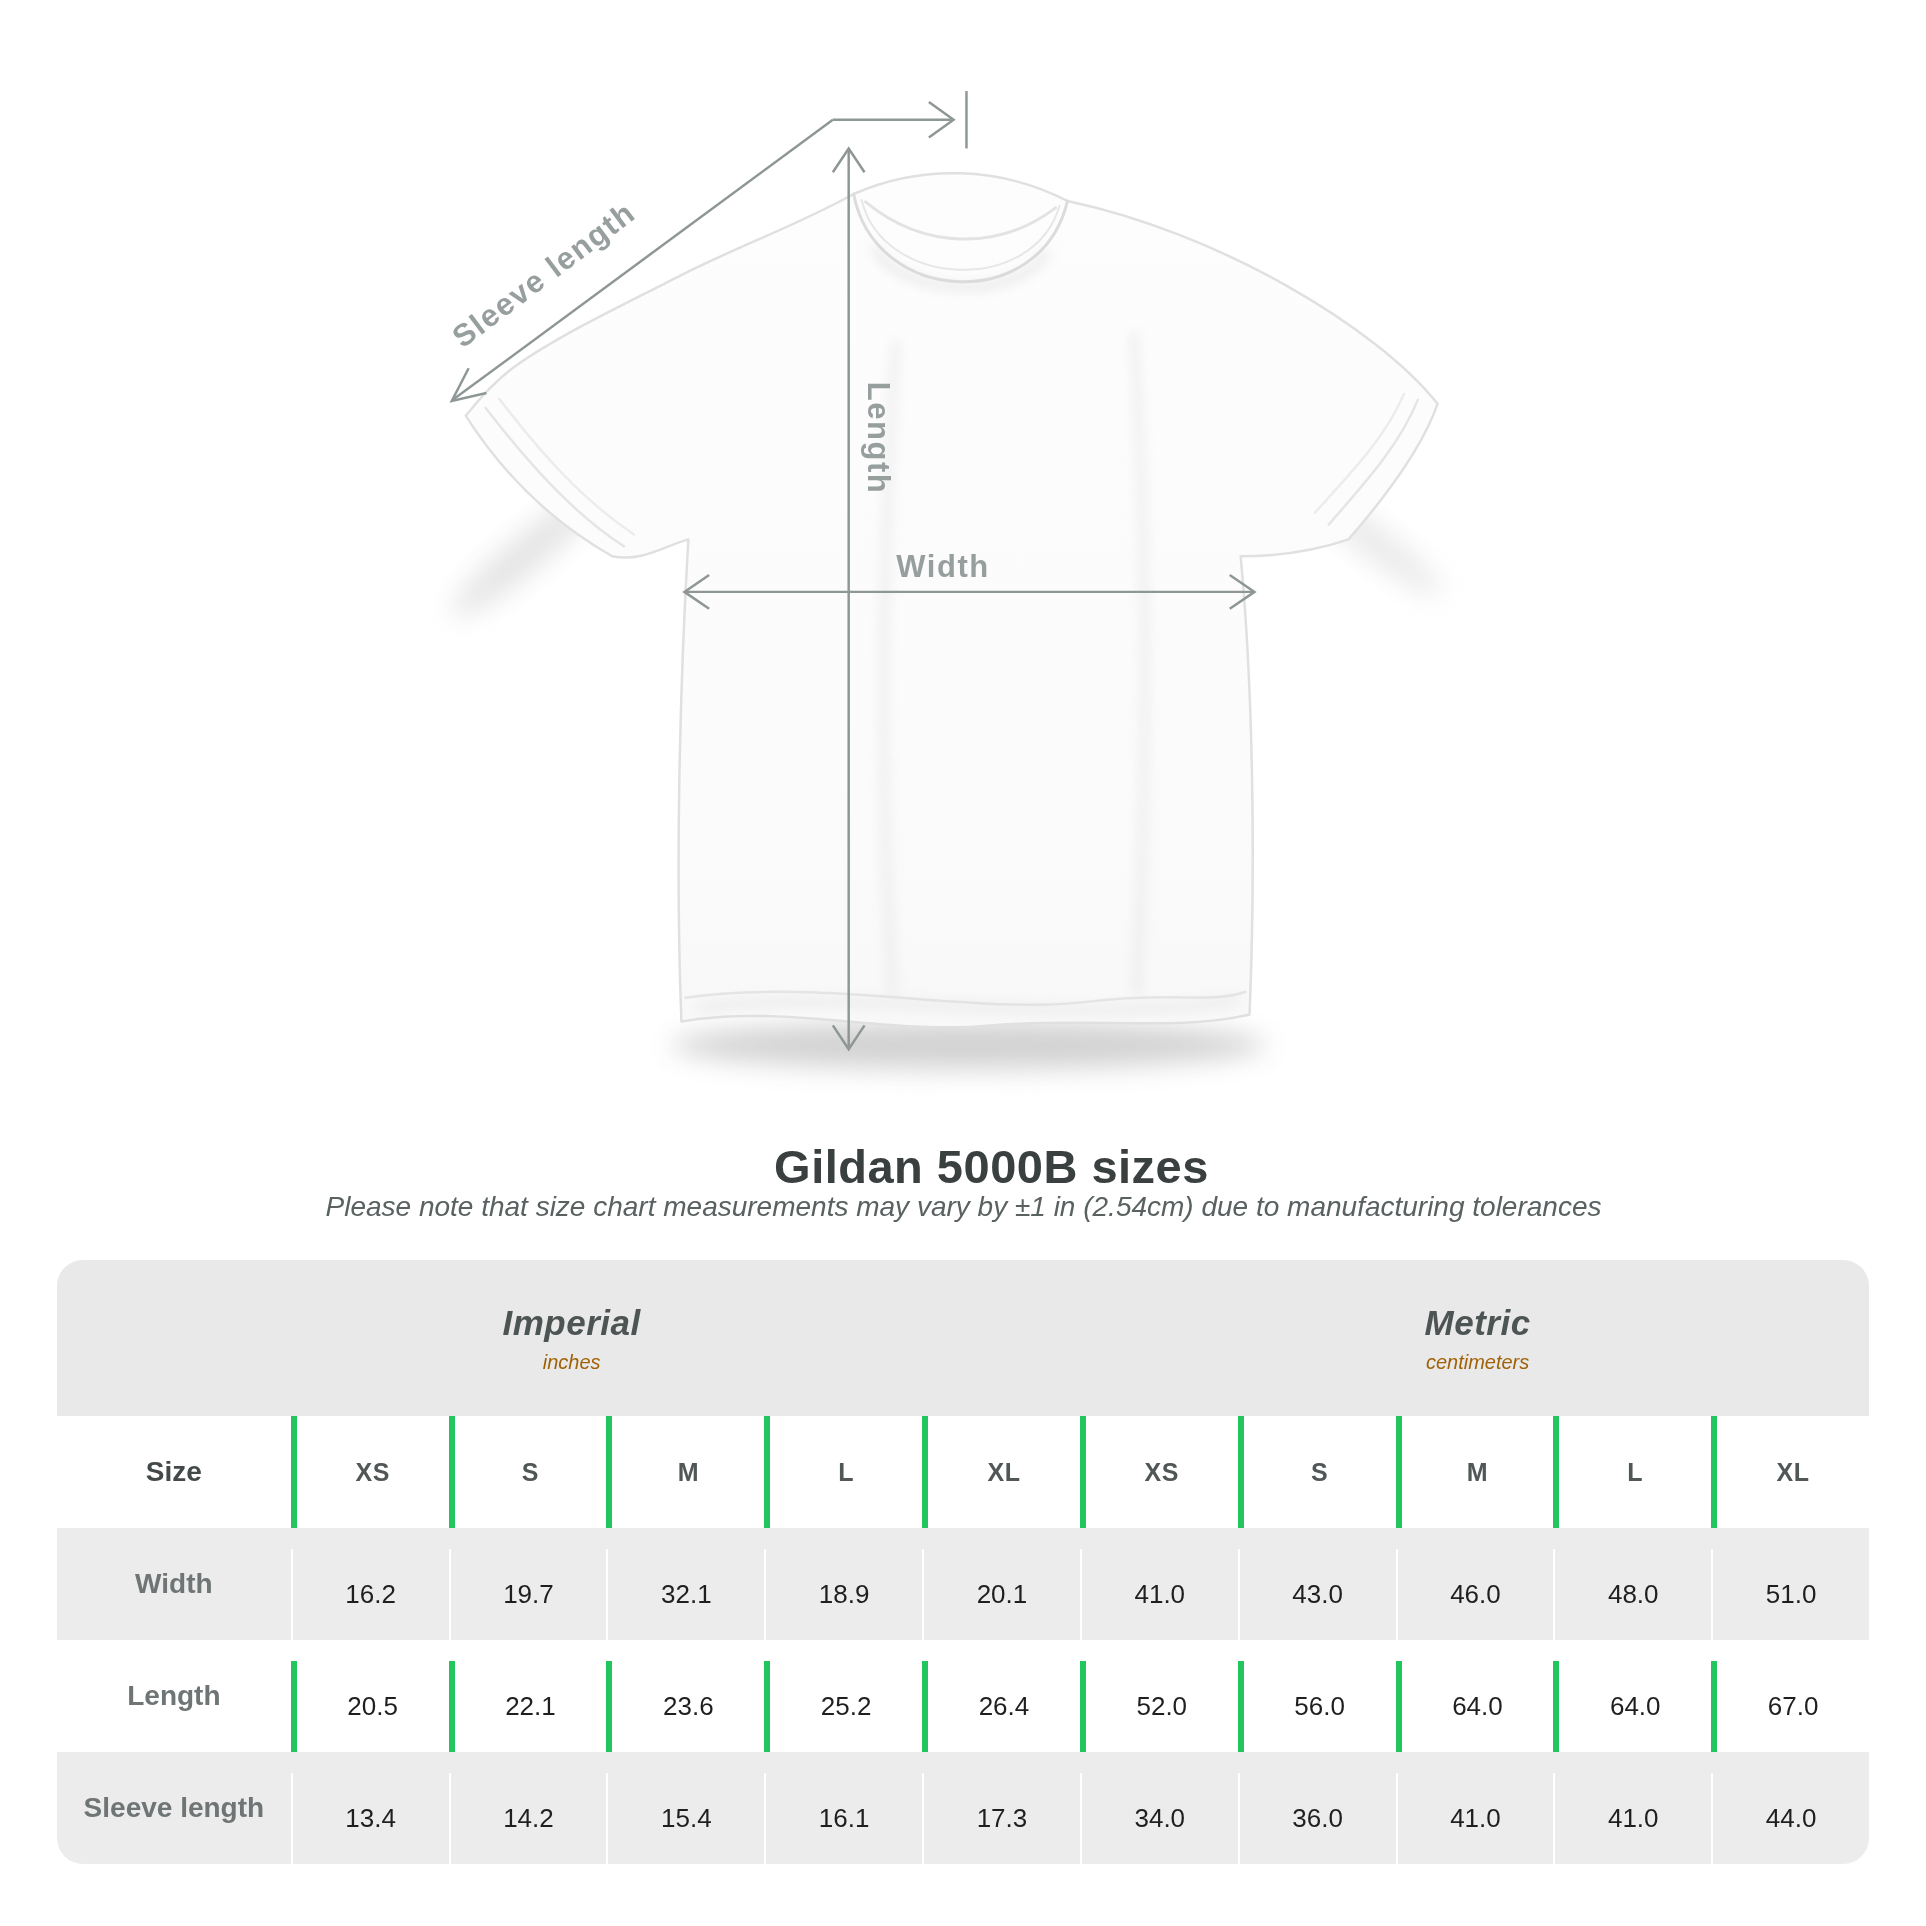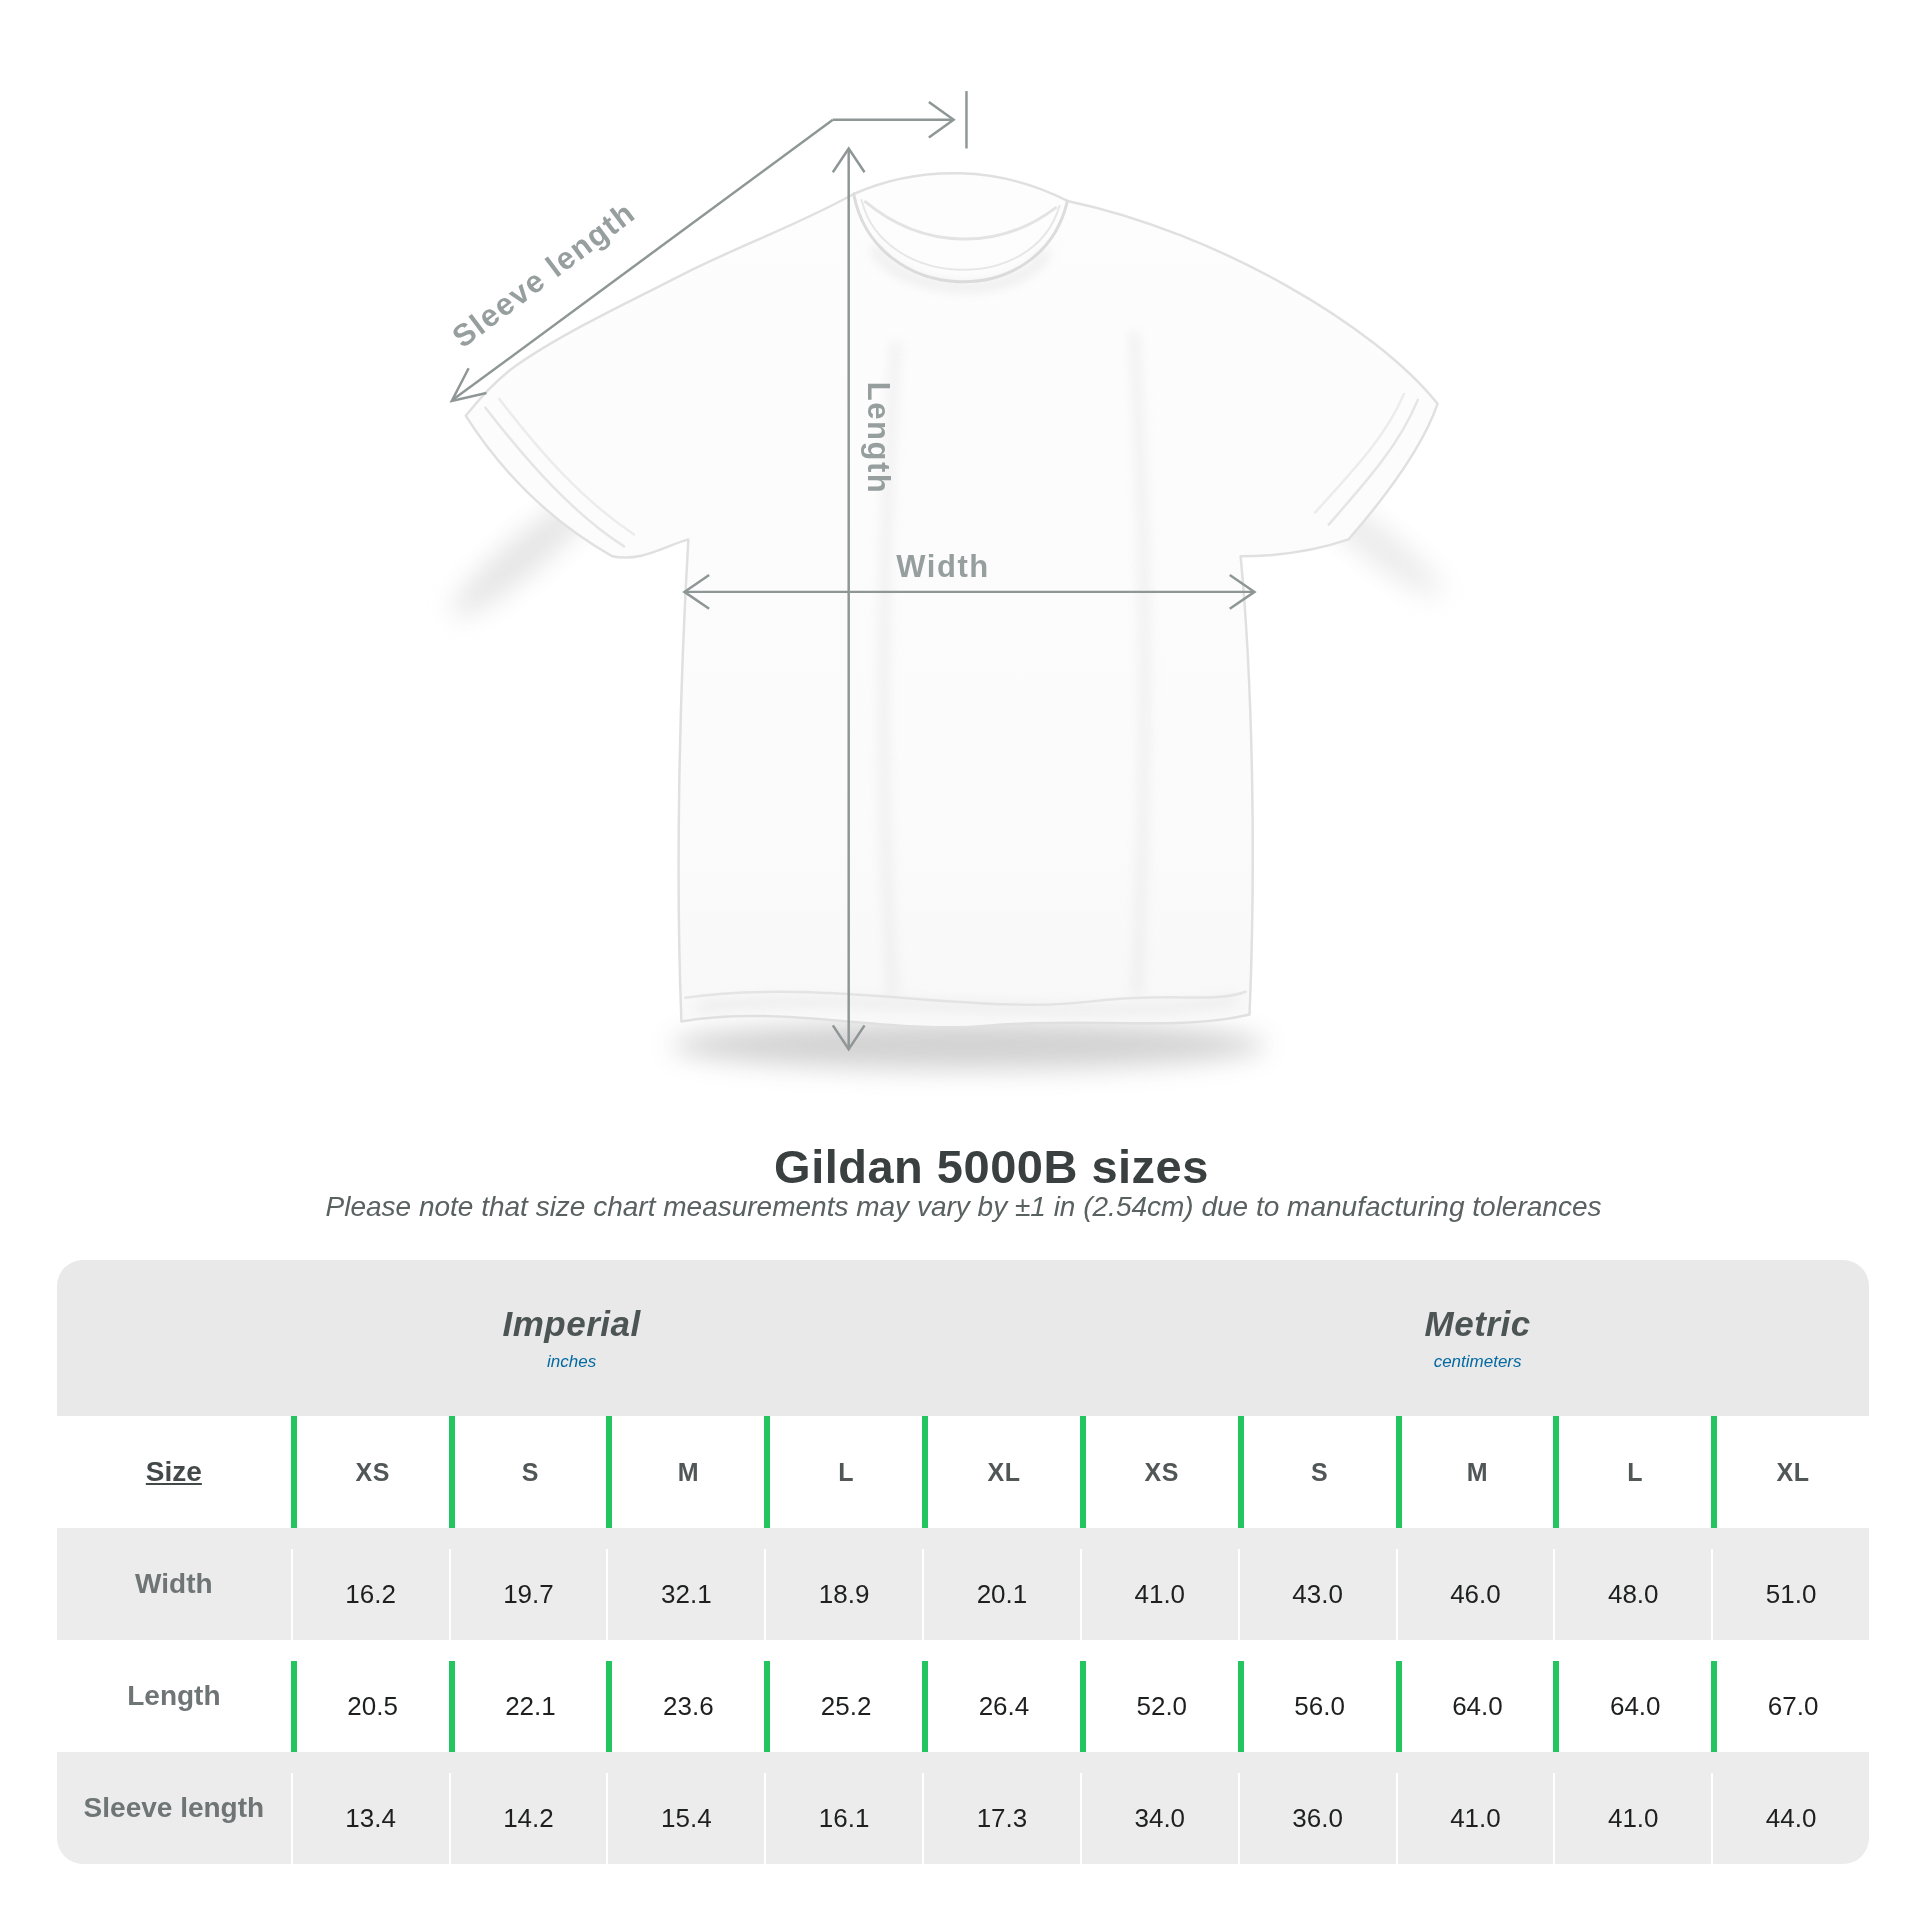--- a/index.html
+++ b/index.html
@@ -46,38 +46,38 @@
     position:relative;
   }
   .band .group{
     position:absolute;top:0;height:100%;
     display:flex;flex-direction:column;align-items:center;justify-content:center;
     row-gap:8px;
   }
   .group-imperial{left:0;width:56.8%;}
   .group-metric{left:56.8%;width:43.2%;}
   .group-name{font-size:35px;font-weight:bold;font-style:italic;color:#4d5454;letter-spacing:0.5px;}
-  .group-unit{font-size:17px;font-style:italic;color:#0369a1;}
+  .group-unit{font-size:20px;font-style:italic;color:#a16207;}
 
   .trow{
     display:grid;
     grid-template-columns:12.9% repeat(10, 1fr);
     height:112px;
   }
   .trow>div{
     display:flex;align-items:center;justify-content:center;
     min-width:0;
   }
   .trow.white>div+div{border-left:6px solid #22c55e;}
   .trow.gray{background:#ececec;}
   .trow.gray>div+div{border-left:2px solid #ffffff;}
   .trow.last{border-radius:0 0 26px 26px;}
 
   .head-cell{font-weight:bold;font-size:25px;color:#515757;letter-spacing:0.5px;}
-  .corner-cell{font-weight:bold;font-size:28px;color:#434949;text-decoration:underline;}
+  .corner-cell{font-weight:bold;font-size:28px;color:#434949;}
   .row-label{font-weight:bold;font-size:28px;color:#6f7575;}
   .val{font-size:26px;color:#1e1f1f;margin-top:21px;}
 </style>
 </head>
 <body>
 
 <div class="diagram">
   <svg width="1927" height="1257" viewBox="0 0 1946 1270">
     <defs>
       <filter id="soft" x="-60%" y="-60%" width="220%" height="220%">

